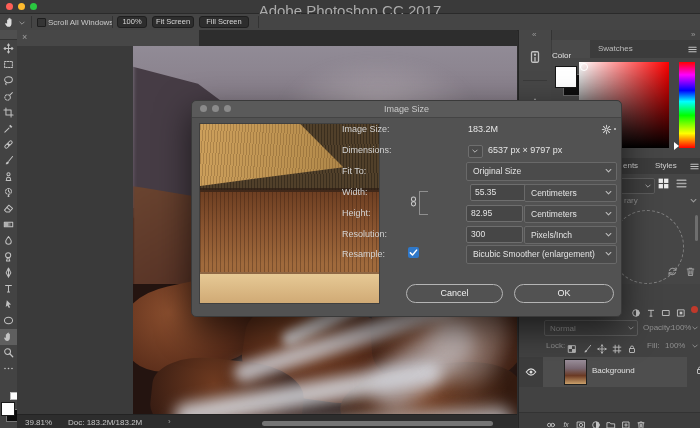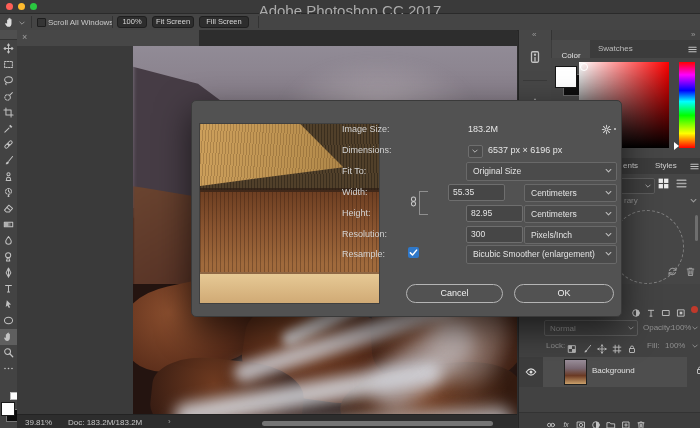--- a/index.html
+++ b/index.html
@@ -317,21 +317,21 @@
       <span class="icon" style="position:absolute;left:9px;top:68px;width:14px;height:14px">
           <svg viewBox="0 0 12 12" fill="none" stroke="currentColor" stroke-width="1.1" stroke-linecap="round" stroke-linejoin="round">
             <circle cx="6" cy="6" r="1.8"></circle>
             <path d="M6 1v1.6M6 9.4V11M1 6h1.6M9.4 6H11M2.5 2.5l1.1 1.1M8.4 8.4l1.1 1.1M9.5 2.5 8.4 3.6M3.6 8.4 2.5 9.5"></path>
           </svg>
         </span>
     </div>
 
     <span class="abs" style="left:172px;top:0;font-size:8px;color:#999">»</span>
     <div class="panelrow" style="left:32px;top:10px;width:150px;height:18px">
-      <div class="abs" style="left:1px;top:0;width:38px;height:18px;background:#4a4a4a;text-align:center">
+      <div class="abs" style="left:1px;top:0;width:38px;height:18px;background:#4a4a4a;">
         <span class="smalltext" style="position:relative;top:4px;color:#e3e3e3">Color</span>
       </div>
       <span class="smalltext abs" style="left:47px;top:4px;color:#bdbdbd">Swatches</span>
       <span class="icon" style="position:absolute;left:136px;top:4px">
           <svg viewBox="0 0 12 12" fill="none" stroke="currentColor" stroke-width="1.1" stroke-linecap="round" stroke-linejoin="round">
             <path d="M2 3.6h8M2 6h8M2 8.4h8"></path>
           </svg>
         </span>
     </div>
     <div class="abs" style="left:32px;top:28px;width:150px;height:100px;background:#464646">
@@ -486,20 +486,26 @@
                 <rect x="2.4" y="2.4" width="7.2" height="7.2"></rect>
                 <path d="M6 4.4v3.2M4.4 6h3.2"></path>
               </svg></span><span class="icon" style="width: 10px; height: 10px;"><svg viewBox="0 0 12 12" fill="none" stroke="currentColor" stroke-width="1.1" stroke-linecap="round" stroke-linejoin="round">
                 <path d="M2.4 3.4h7.2M4.6 3.4V2.4h2.8v1M3.2 3.4l.6 7h4.4l.6-7M5.2 5.2v3.4M6.8 5.2v3.4"></path>
               </svg></span></div>
       </div>
     </div>
   </div>
 
   <div class="dialog">
+    <div class="dlg-titlebar">
+      <span class="dlg-dot" style="left:8px"></span>
+      <span class="dlg-dot" style="left:20px"></span>
+      <span class="dlg-dot" style="left:32px"></span>
+      <div class="dlg-title">Image Size</div>
+    </div>
 
     <div class="preview">
       <div class="abs" style="left:0;top:0;width:179px;height:66px;background:#51402a"></div>
       <div class="abs" style="left:0;top:0;width:179px;height:66px;background:repeating-linear-gradient(88deg,rgba(0,0,0,.28) 0 1px,transparent 1px 3px)"></div>
       <div class="abs" style="left:0;top:0;width:179px;height:72px;background:linear-gradient(100deg,#cda05c,#b98f4e 60%,#a07a40);clip-path:polygon(0 0,56% 0,80% 60%,0 86%)"></div>
       <div class="abs" style="left:0;top:0;width:179px;height:72px;background:repeating-linear-gradient(95deg,rgba(80,50,20,.25) 0 1px,transparent 1px 3px);clip-path:polygon(0 0,56% 0,80% 60%,0 86%)"></div>
       <div class="abs" style="left:0;top:64px;width:179px;height:5px;background:rgba(46,30,20,.75)"></div>
       <div class="abs" style="left:0;top:68px;width:179px;height:82px;background:linear-gradient(180deg,#6e3f22,#8a5530 45%,#a06a3c 88%)"></div>
       <div class="abs" style="left:0;top:68px;width:179px;height:82px;background:repeating-linear-gradient(90deg,rgba(40,20,10,.3) 0 1px,transparent 1px 4px)"></div>
       <div class="abs" style="left:0;top:148px;width:179px;height:31px;background:linear-gradient(180deg,#e6c995,#cfa873);border-top:2px solid rgba(90,50,30,.55)"></div>
@@ -516,42 +522,42 @@
     <span class="abs" style="left:422px;top:27px;width:2px;height:2px;background:#d0d0d0;border-radius:50%"></span>
 
     <span class="lbl" style="top:44px">Dimensions:</span>
     <span class="abs" style="left:276px;top:44px;width:13px;height:11px;border:1px solid #6e6e6e;border-radius:2px;background:#4b4b4b">
       <span class="icon" style="position:absolute;left:2px;top:1px;width:8px;height:8px;color:#bdbdbd">
           <svg viewBox="0 0 12 12" fill="none" stroke="currentColor" stroke-width="1.1" stroke-linecap="round" stroke-linejoin="round">
             <path d="M2.8 4.6 6 7.8 9.2 4.6" stroke-width="1.4"></path>
           </svg>
         </span>
     </span>
-    <span class="val" style="left:296px;top:44px">6537 px  ×  6196 px</span>
+    <span class="val" style="left:296px;top:44px">6537 px  ×  9797 px</span>
 
     <span class="lbl" style="top:65px">Fit To:</span>
     <div class="dd" style="left:274px;top:61px;width:149px;height:17px">
       <span class="ddtext">Original Size</span>
       <span class="icon ddchev">
           <svg viewBox="0 0 12 12" fill="none" stroke="currentColor" stroke-width="1.1" stroke-linecap="round" stroke-linejoin="round">
             <path d="M2.8 4.6 6 7.8 9.2 4.6" stroke-width="1.4"></path>
           </svg>
         </span>
     </div>
 
     <div class="abs" style="left:227px;top:90px;width:8px;height:22px;border-left:1px solid #8f8f8f;border-top:1px solid #8f8f8f;border-bottom:1px solid #8f8f8f"></div>
     <span class="icon" style="position:absolute;left:216px;top:93px;width:11px;height:15px;color:#cfcfcf">
         <svg viewBox="0 0 12 12" fill="none" stroke="currentColor" stroke-width="1.1" stroke-linecap="round" stroke-linejoin="round">
           <rect x="3.8" y="1.2" width="4.4" height="4.6" rx="2"></rect>
           <rect x="3.8" y="6.2" width="4.4" height="4.6" rx="2"></rect>
         </svg>
       </span>
 
     <span class="lbl" style="top:86px">Width:</span>
-    <div class="field" style="left:256px;top:83px;width:51px;height:15px">55.35</div>
+    <div class="field" style="left:278px;top:83px;width:51px;height:15px">55.35</div>
     <div class="dd" style="left:332px;top:83px;width:91px;height:16px">
       <span class="ddtext">Centimeters</span>
       <span class="icon ddchev">
           <svg viewBox="0 0 12 12" fill="none" stroke="currentColor" stroke-width="1.1" stroke-linecap="round" stroke-linejoin="round">
             <path d="M2.8 4.6 6 7.8 9.2 4.6" stroke-width="1.4"></path>
           </svg>
         </span>
     </div>
 
     <span class="lbl" style="top:107px">Height:</span>

